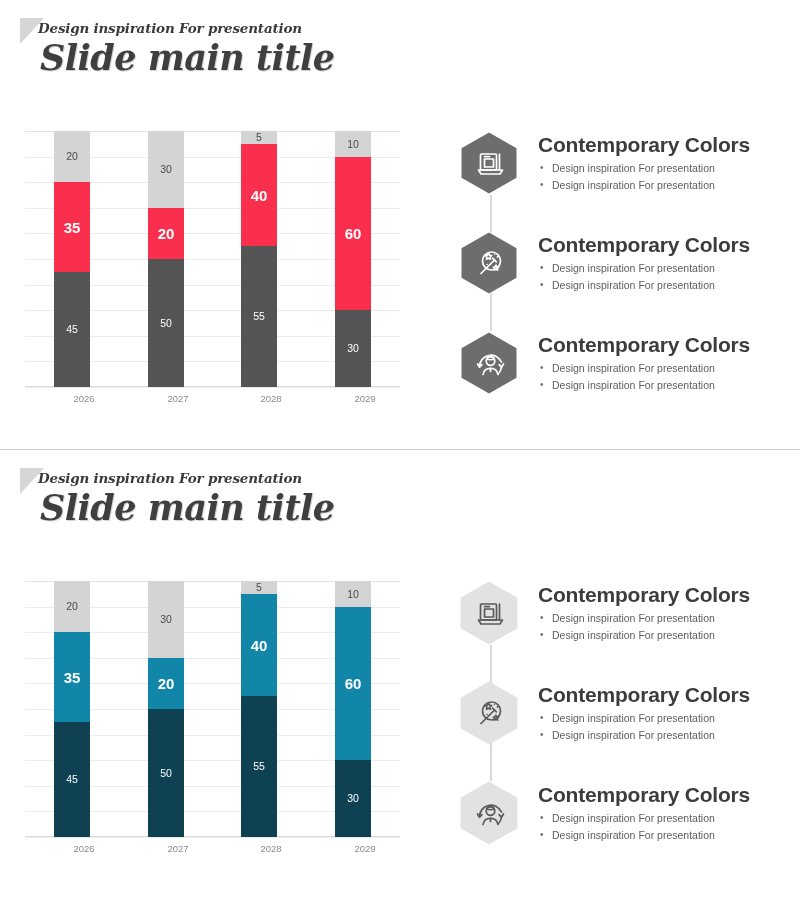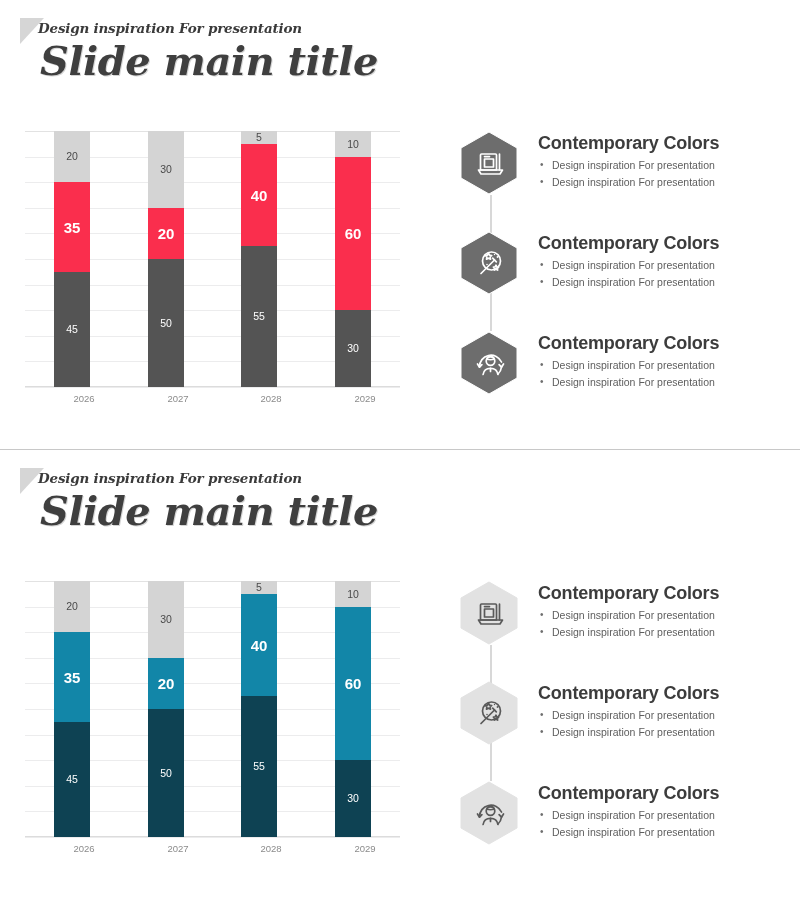--- a/index.html
+++ b/index.html
@@ -35,21 +35,21 @@
     position: relative; margin-left: 18px; margin-top: 2px;
     font-family: "DejaVu Serif", serif;
     font-style: italic; font-weight: bold;
     font-size: 13.5px; color: #3a3a3a;
     letter-spacing: -0.2px;
   }
   .main-title {
     position: relative; margin-left: 20px; margin-top: 1px;
     font-family: "DejaVu Serif", serif;
     font-style: italic; font-weight: bold;
-    font-size: 40px; color: #3f3f3f;
+    font-size: 35px; color: #3f3f3f;
     letter-spacing: -0.5px;
     text-shadow: 1px 1px 0 rgba(160,160,160,0.45);
   }
 
   
   .chart-wrap { position: absolute; left: 25px; top: 131px; width: 375px; height: 275px; }
   .plot {
     position: absolute; left: 0; top: 0; width: 375px; height: 256px;
   }
   .gridline { position: absolute; left: 0; width: 375px; height: 1px; background: #ececed; }
@@ -85,21 +85,21 @@
   .connector {
     position: absolute; left: 38px; width: 2px; background: #dcdcdc;
   }
   .feature { position: absolute; left: 0; width: 335px; height: 72px; }
   .hexwrap {
     position: absolute; left: 8px; top: 0; width: 60px; height: 66px;
   }
   .hexwrap svg { display: block; }
   .ftext { position: absolute; left: 86px; top: 2px; width: 250px; }
   .ftitle {
-    font-size: 18px; font-weight: bold; color: #3c3c3c;
+    font-size: 21px; font-weight: bold; color: #3c3c3c;
     font-family: "Liberation Sans", sans-serif;
     line-height: 1.15; letter-spacing: -0.2px;
   }
   .fbullets { margin-top: 3px; }
   .fbullet {
     position: relative; padding-left: 14px;
     font-size: 10.5px; color: #5e5e5e; line-height: 1.62;
     font-family: "Liberation Sans", sans-serif;
   }
   .fbullet::before {

